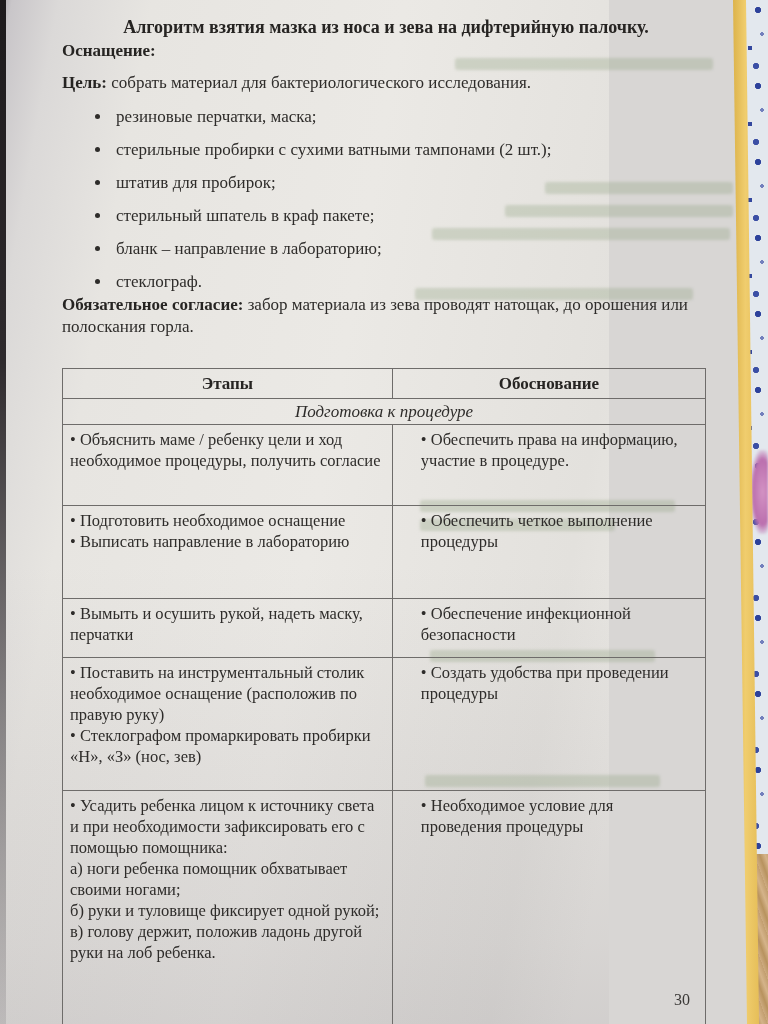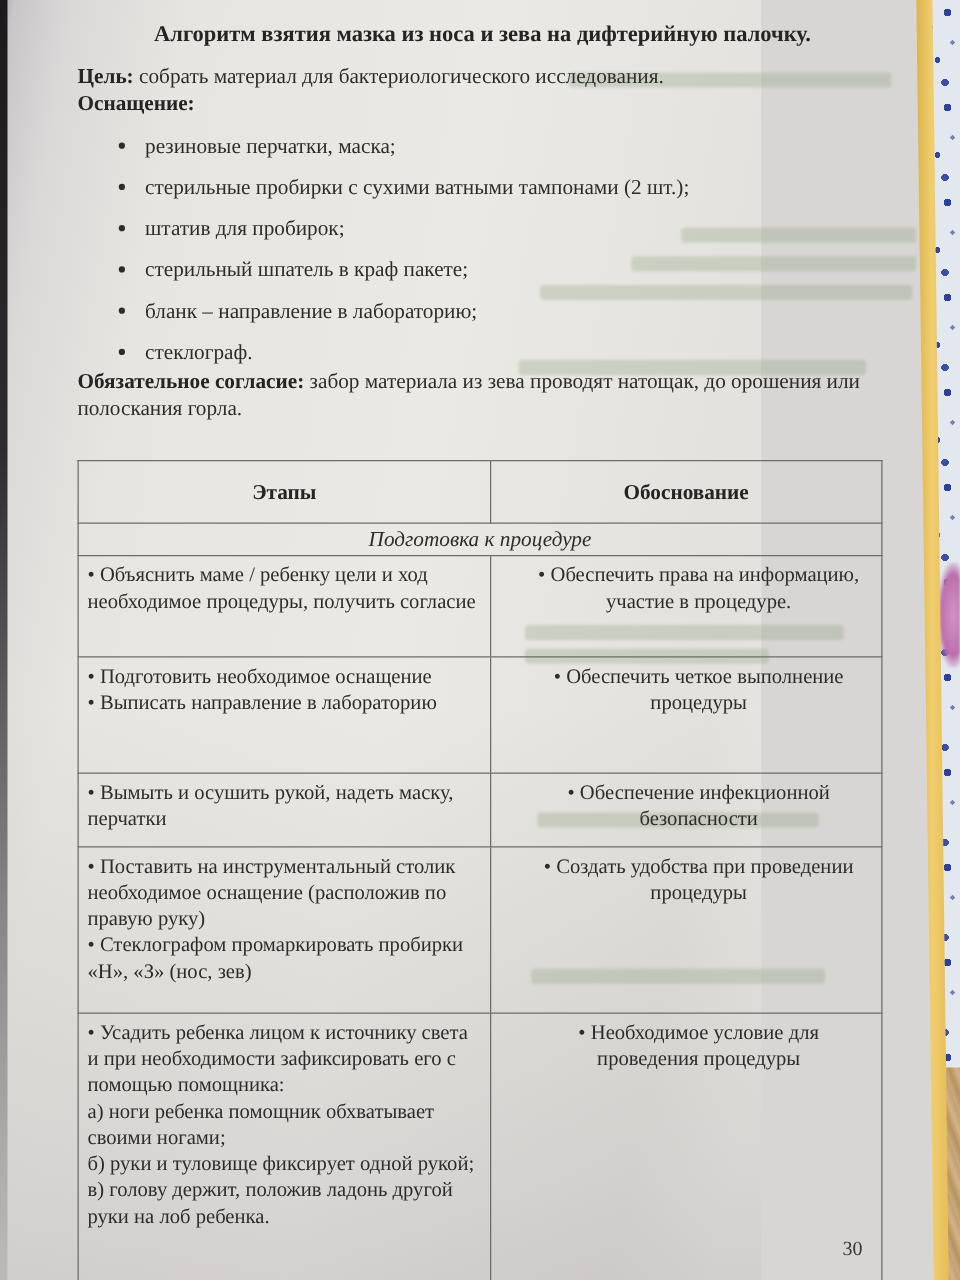--- a/index.html
+++ b/index.html
@@ -70,28 +70,28 @@
   
   table.steps{
     border-collapse:collapse;width:644px;margin:30px 0 0 0;
     font-size:16.5px;line-height:21px;color:#2e2c2a;
   }
   table.steps th,table.steps td{
     border:1px solid #6e6c6a;vertical-align:top;
   }
   table.steps th{
     font-size:17px;font-weight:bold;text-align:center;
-    padding:14px 6px;color:#262422;
+    padding:4px 6px;color:#262422;
   }
   tr.section td{
     text-align:center;font-style:italic;padding:2px 16px;
     font-size:17px;
   }
   td.stage{padding:4px 8px 4px 7px;}
-  td.rationale{padding:4px 8px 4px 28px;text-align:center;}
+  td.rationale{padding:4px 8px 4px 28px;}
   tr.r0 td{height:72px;}
   tr.r1 td{height:84px;}
   tr.r2 td{height:50px;}
   tr.r3 td{height:124px;}
   tr.r4 td{height:250px;}
   .page-number{
     position:absolute;left:674px;top:991px;
     font-size:16px;color:#3a3836;text-align:right;
   }
 </style>
@@ -113,23 +113,23 @@
   <div class="ghost" style="left:415px;top:288px;width:278px;"></div>
   <div class="ghost" style="left:420px;top:500px;width:255px;"></div>
   <div class="ghost" style="left:420px;top:519px;width:195px;"></div>
   <div class="ghost" style="left:430px;top:650px;width:225px;"></div>
   <div class="ghost" style="left:425px;top:775px;width:235px;"></div>
 
   <div class="content">
 
     <div class="title">Алгоритм взятия мазка из носа и зева на дифтерийную палочку.</div>
 
+    <p class="para tight"><span class="bold-label">Оснащение:</span></p>
+
     <p class="para"><span class="bold-label">Цель:</span><span> собрать материал для бактериологического исследования.</span></p>
-
-    <p class="para tight"><span class="bold-label">Оснащение:</span></p>
 
     <ul class="equip">
       <li>резиновые перчатки, маска;</li>
       <li>стерильные пробирки с сухими ватными тампонами (2 шт.);</li>
       <li>штатив для пробирок;</li>
       <li>стерильный шпатель в краф пакете;</li>
       <li>бланк – направление в лабораторию;</li>
       <li>стеклограф.</li>
     </ul>
 

